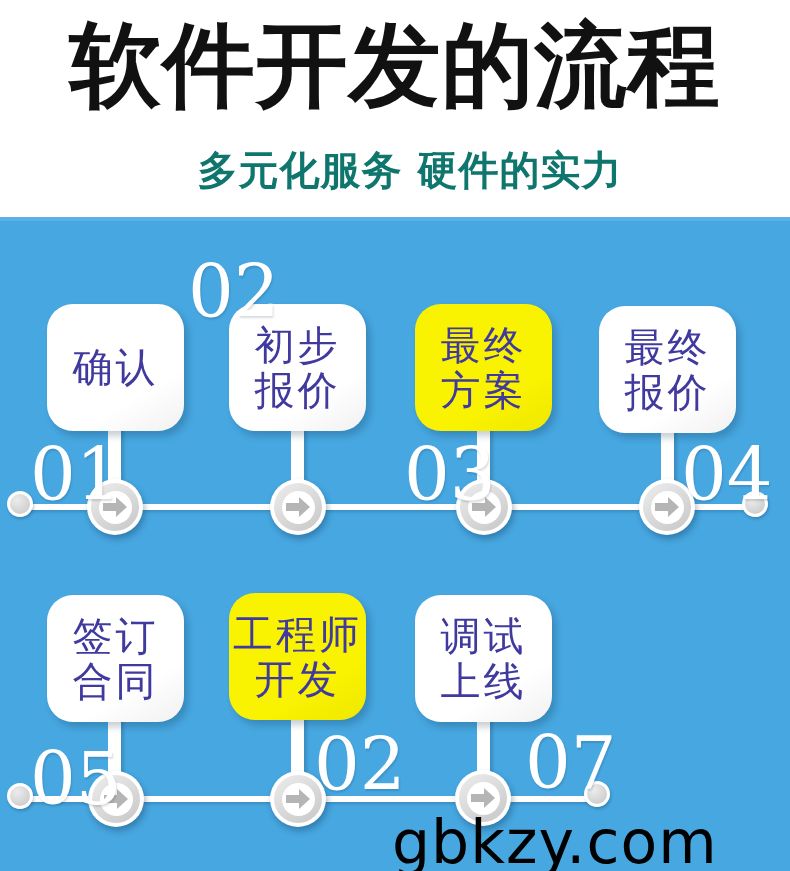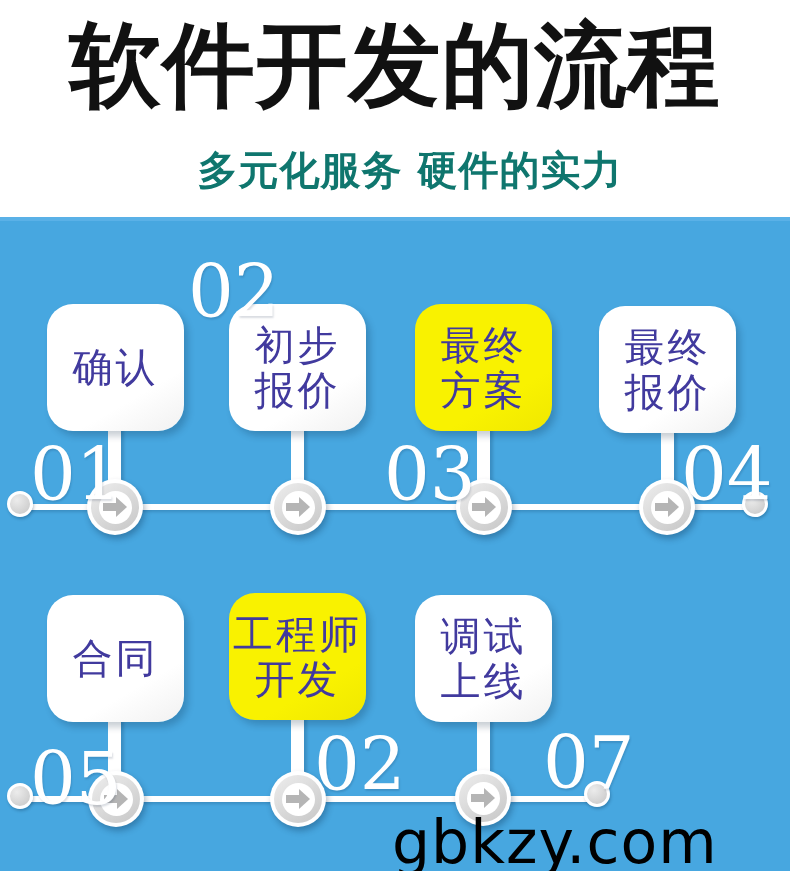--- a/index.html
+++ b/index.html
@@ -121,25 +121,25 @@
   .n7 { left:455px; top:549px; }
 
   
   .num {
     position:absolute; color:#ffffff; font-size:72px; line-height:1;
     font-family:"DejaVu Serif","Liberation Serif",serif; z-index:5;
     text-shadow:1px 2px 2px rgba(0,30,60,0.15);
   }
   .nu1 { left:30px;  top:218px; }
   .nu2 { left:188px; top:35px;  }
-  .nu3 { left:384px; top:218px; }
+  .nu3 { left:404px; top:218px; }
   .nu4 { left:681px; top:218px; }
   .nu5 { left:30px;  top:522px; }
   .nu6 { left:314px; top:508px; }
-  .nu7 { left:543px; top:506px; }
+  .nu7 { left:525px; top:506px; }
 
   
   .sitemark {
     position:absolute; left:392px; top:586px; z-index:6;
     font-size:60px; color:#000000; letter-spacing:1px;
     font-family:"DejaVu Sans","Liberation Sans",sans-serif;
   }
 </style>
 </head>
 <body>
@@ -176,20 +176,21 @@
   </div>
   <div class="box yellow b3">
     <div class="line">最终</div>
     <div class="line">方案</div>
   </div>
   <div class="box b4">
     <div class="line">最终</div>
     <div class="line">报价</div>
   </div>
   <div class="box b5">
+    <div class="line">签订</div>
     <div class="line">合同</div>
   </div>
   <div class="box yellow b6">
     <div class="line">工程师</div>
     <div class="line">开发</div>
   </div>
   <div class="box b7">
     <div class="line">调试</div>
     <div class="line">上线</div>
   </div>

